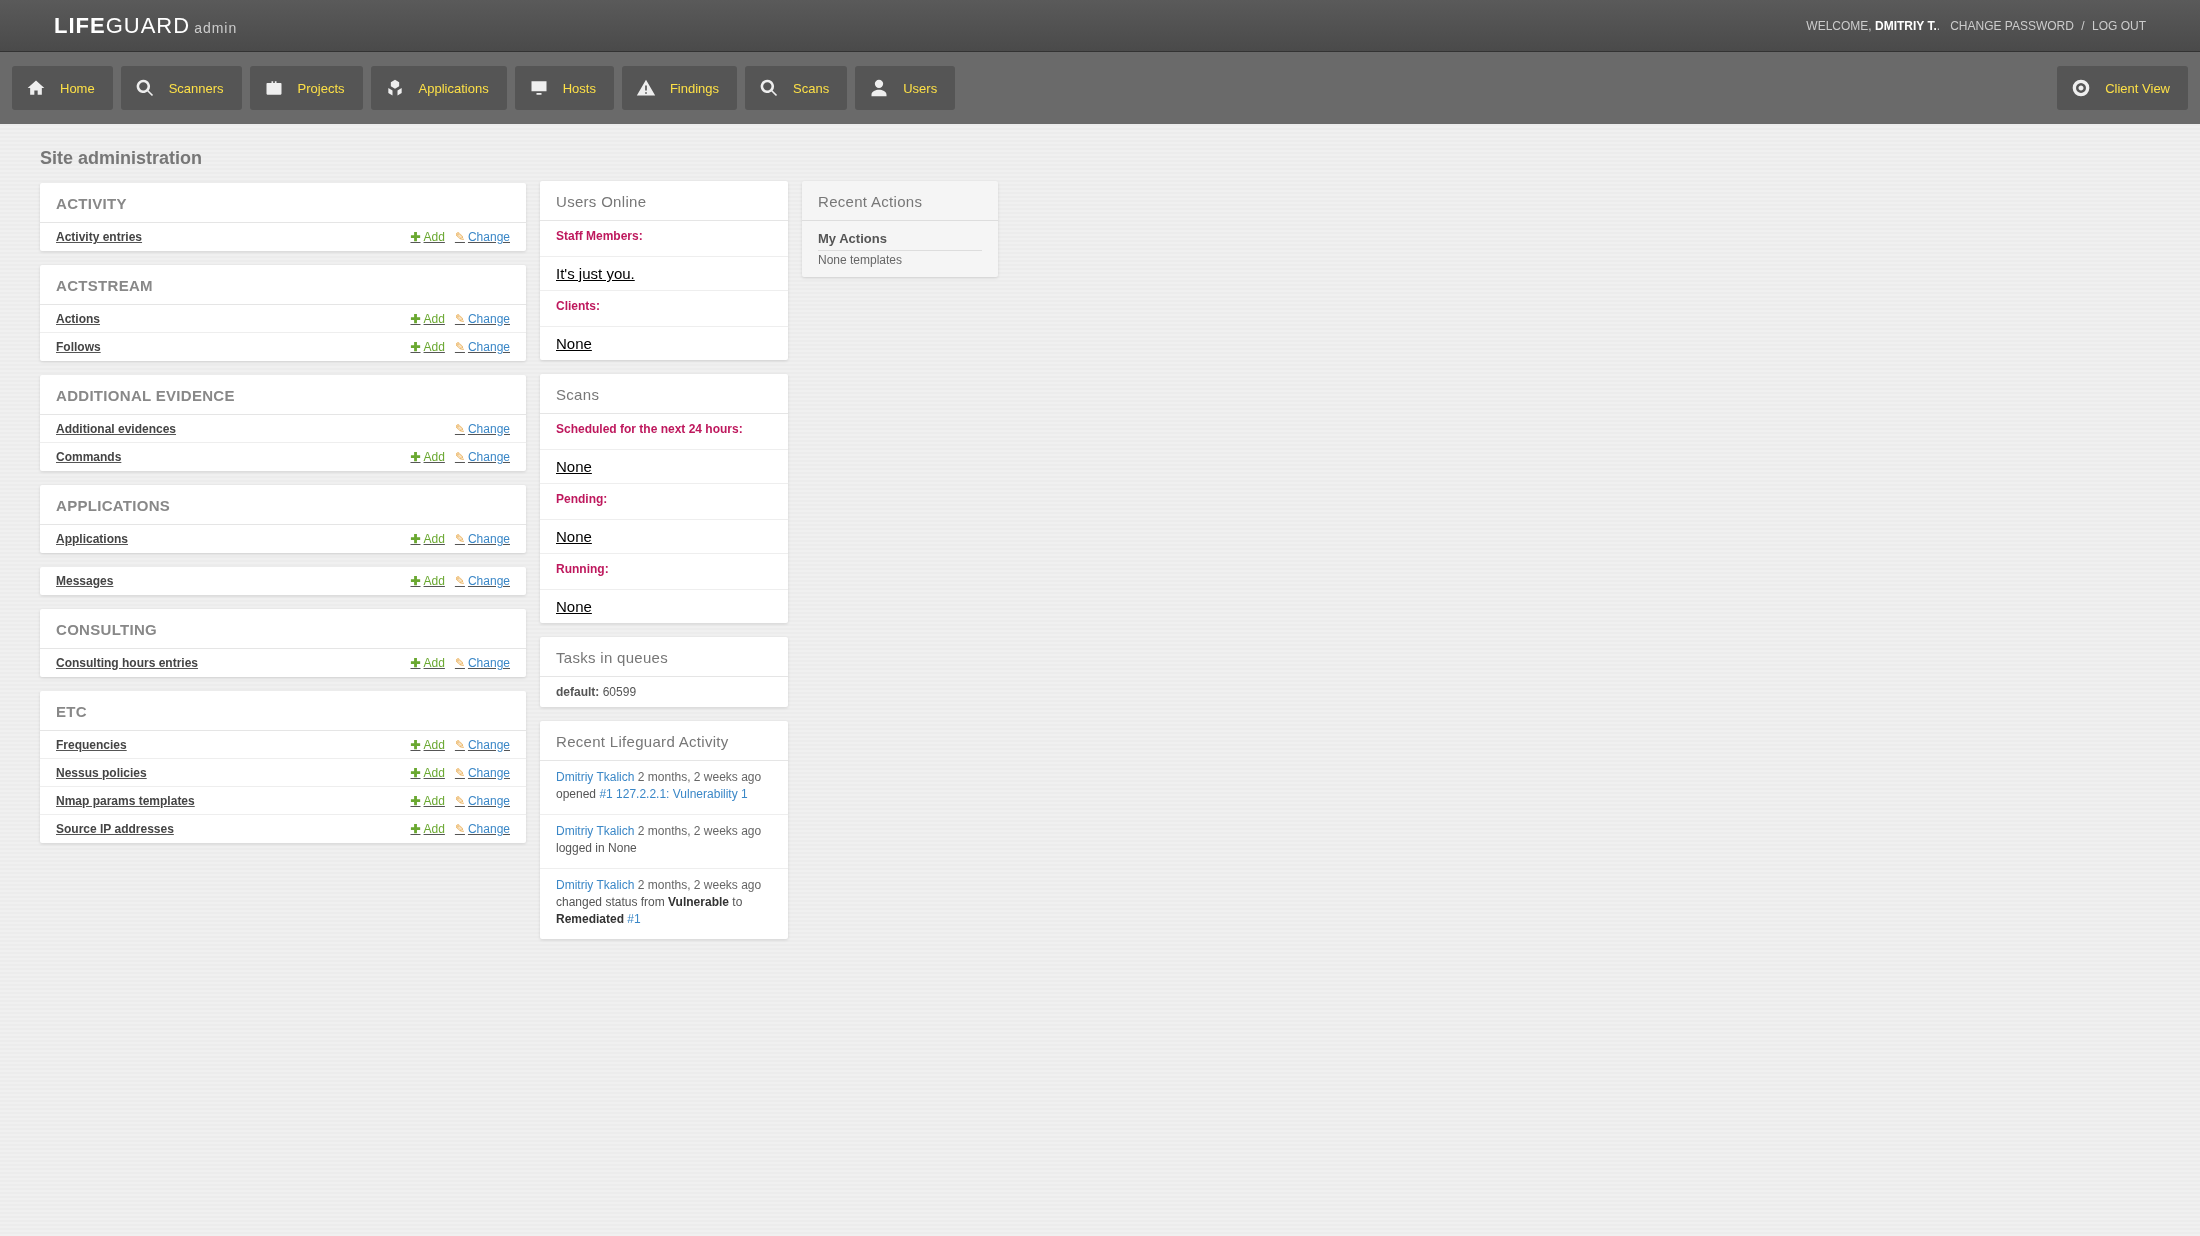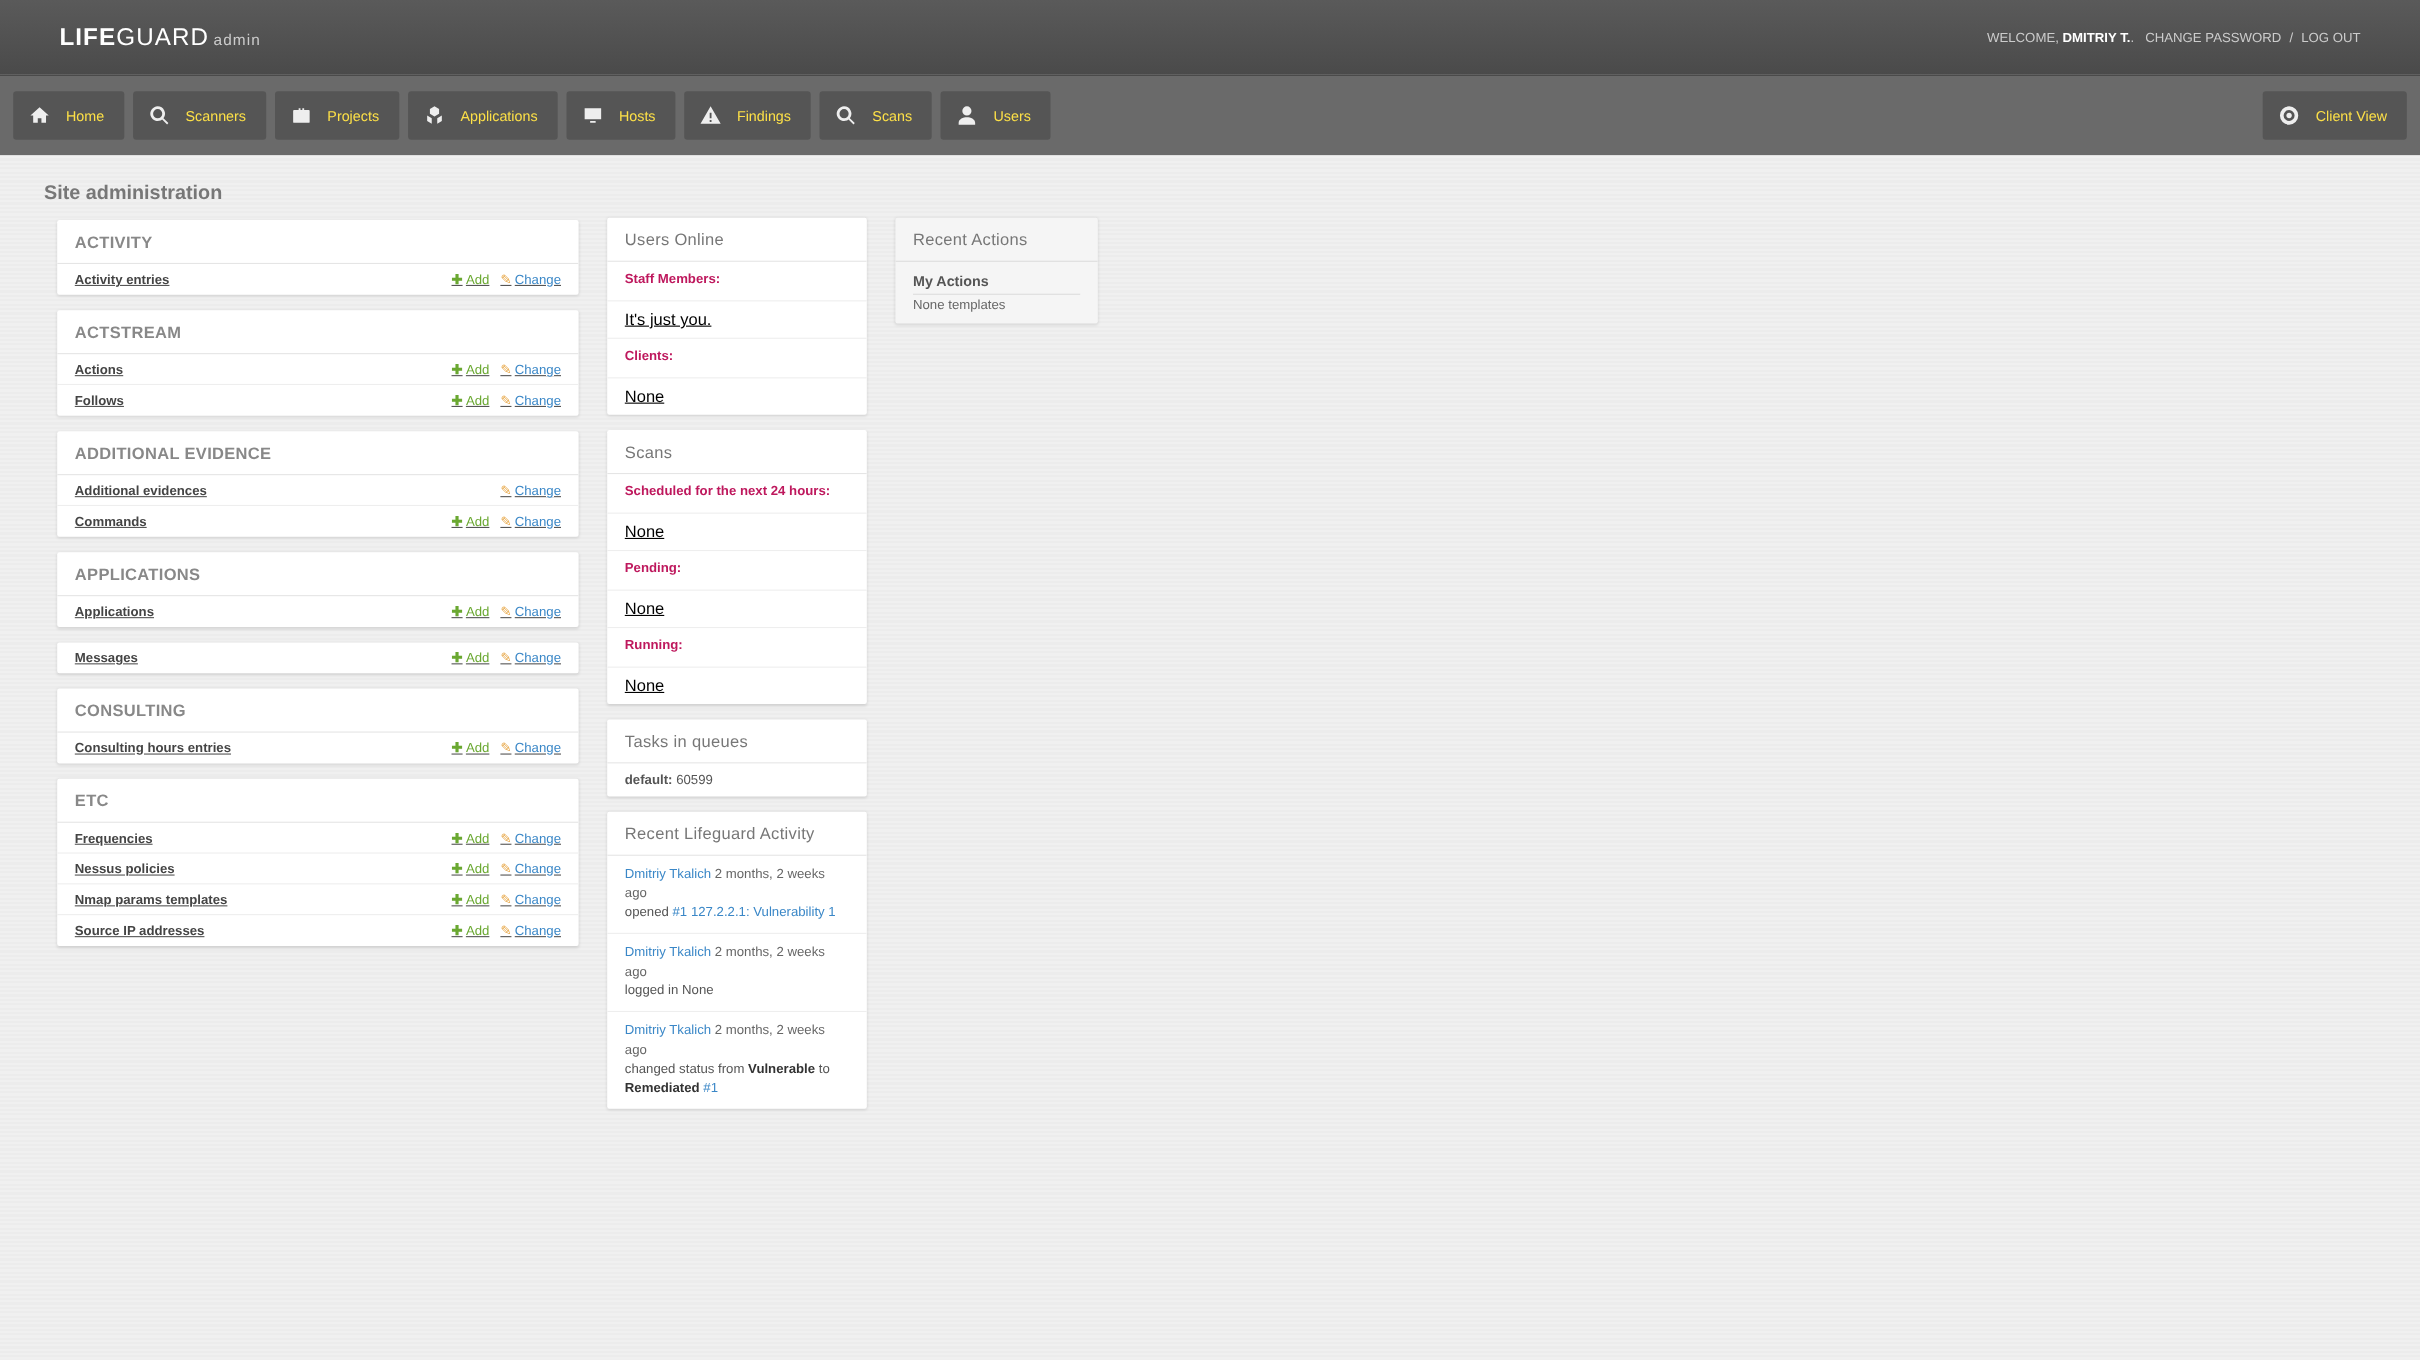--- a/index.html
+++ b/index.html
@@ -1,19 +1,19 @@
 <!DOCTYPE html>
 <html><head>
 <meta charset="utf-8">
 <style>
 * { margin: 0; padding: 0; box-sizing: border-box; }
 body { font-family: "Helvetica Neue", Arial, sans-serif; background: #eee; font-size: 13px; color: #555; }
 body::before { content: ""; position: fixed; inset: 0; background: repeating-linear-gradient(0deg, #f0f0f0 0, #f0f0f0 2px, #ececec 2px, #ececec 4px); z-index: -1; }
 
-.topbar { background: linear-gradient(#5a5a5a, #4a4a4a); height: 69px; display: flex; align-items: center; padding: 0 54px 0 54px; border-bottom: 1px solid #333; justify-content: space-between; }
+.topbar { background: linear-gradient(#5a5a5a, #4a4a4a); height: 52px; display: flex; align-items: center; padding: 0 54px 0 54px; border-bottom: 1px solid #333; justify-content: space-between; }
 .logo { color: #fff; font-size: 22px; letter-spacing: 1px; }
 .logo .b { font-weight: 800; }
 .logo .l { font-weight: 300; }
 .logo .adm { font-size: 14px; font-weight: 300; margin-left: 4px; color: #ccc; }
 .userlinks { color: #ccc; font-size: 12px; }
 .userlinks a { color: #ccc; text-decoration: none; }
 .userlinks .sep { margin: 0 4px; }
 .userlinks strong { color: #fff; font-weight: 700; }
 
 .navbar { background: #6a6a6a; padding: 14px 12px; display: flex; gap: 8px; }
@@ -23,21 +23,21 @@
 .navbtn svg { fill: #fff; }
 
 .wrap { padding: 24px 40px; display: flex; gap: 14px; align-items: flex-start; }
 .col { display: flex; flex-direction: column; gap: 14px; }
 .col1 { width: 486px; }
 .col2 { width: 248px; }
 .col3 { width: 196px; }
 
 h2.pagetitle { font-size: 18px; color: #777; font-weight: 700; margin-bottom: 14px; }
 
-.module { background: #fff; border-radius: 2px; box-shadow: 0 1px 3px rgba(0,0,0,.12); overflow: hidden; margin-left: 12px; }
+.module { background: #fff; border-radius: 2px; box-shadow: 0 1px 3px rgba(0,0,0,.12); overflow: hidden; }
 .module h3 { font-size: 15px; color: #888; font-weight: 700; padding: 12px 16px 10px; letter-spacing: .3px; border-bottom: 1px solid #e5e5e5; }
 .module h3.light { font-weight: 400; color: #777; font-size: 15px; }
 .module .row { display: flex; align-items: center; padding: 6px 16px; border-bottom: 1px solid #eee; min-height: 28px; text-decoration: underline; }
 .module .row:last-child { border-bottom: none; }
 .module .row .label { flex: 1; font-weight: 700; font-size: 12px; color: #444; }
 .module .row .label a { color: #444; text-decoration: none; }
 
 .actlink { font-size: 12px; display: inline-flex; align-items: center; gap: 3px; margin-left: 10px; text-decoration: none; }
 .actlink.add { color: #6aa831; }
 .actlink.change { color: #3a87c7; }

